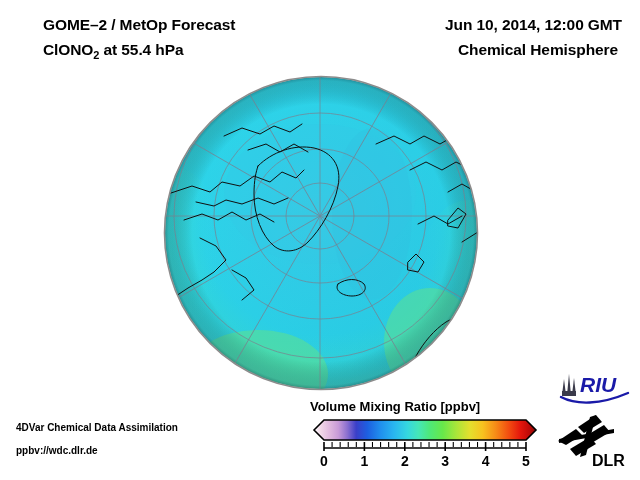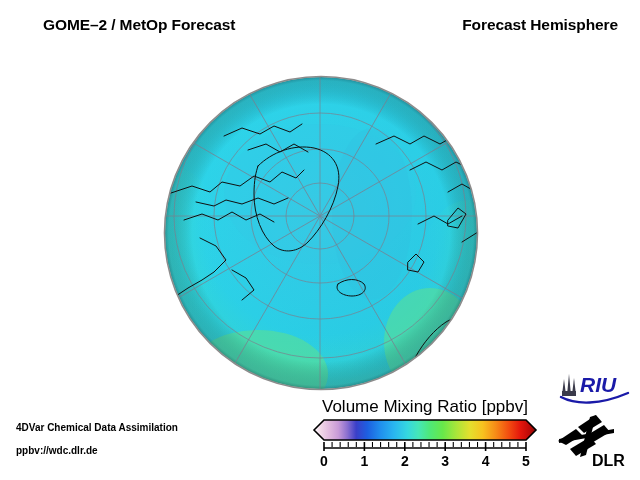--- a/index.html
+++ b/index.html
@@ -78,23 +78,22 @@
 
   
   #colorbar-block {
     position: absolute;
     left: 308px;
     top: 398px;
     width: 232px;
     height: 72px;
   }
   #colorbar-title {
-    font-size: 17px;
-    font-weight: normal;
-    text-align: center;
+    font-size: 13px;
+    font-weight: bold;
     white-space: nowrap;
     line-height: 18px;
     margin-left: 2px;
   }
   #colorbar-svg-wrap {
     position: absolute;
     left: 0;
     top: 20px;
     width: 232px;
     height: 52px;
@@ -114,24 +113,26 @@
     top: 411px;
     width: 70px;
     height: 60px;
   }
 </style>
 </head>
 <body>
 
 <div id="header-left">
   <div class="hdr-line">GOME–2 / MetOp Forecast</div>
+  <div class="hdr-line"><span>ClONO</span><span class="sub">2</span><span> at 55.4 hPa</span></div>
 </div>
 
 <div id="header-right">
-  <div class="hdr-line second">Forecast Hemisphere</div>
+  <div class="hdr-line">Jun 10, 2014, 12:00 GMT</div>
+  <div class="hdr-line second">Chemical Hemisphere</div>
 </div>
 
 <div id="globe-panel">
   <svg id="globe" viewBox="0 0 318 318">
     <defs>
       <clipPath id="disc">
         <circle cx="159" cy="159" r="156"></circle>
       </clipPath>
 
       <radialGradient id="fieldRad" cx="50%" cy="44%" r="62%">

